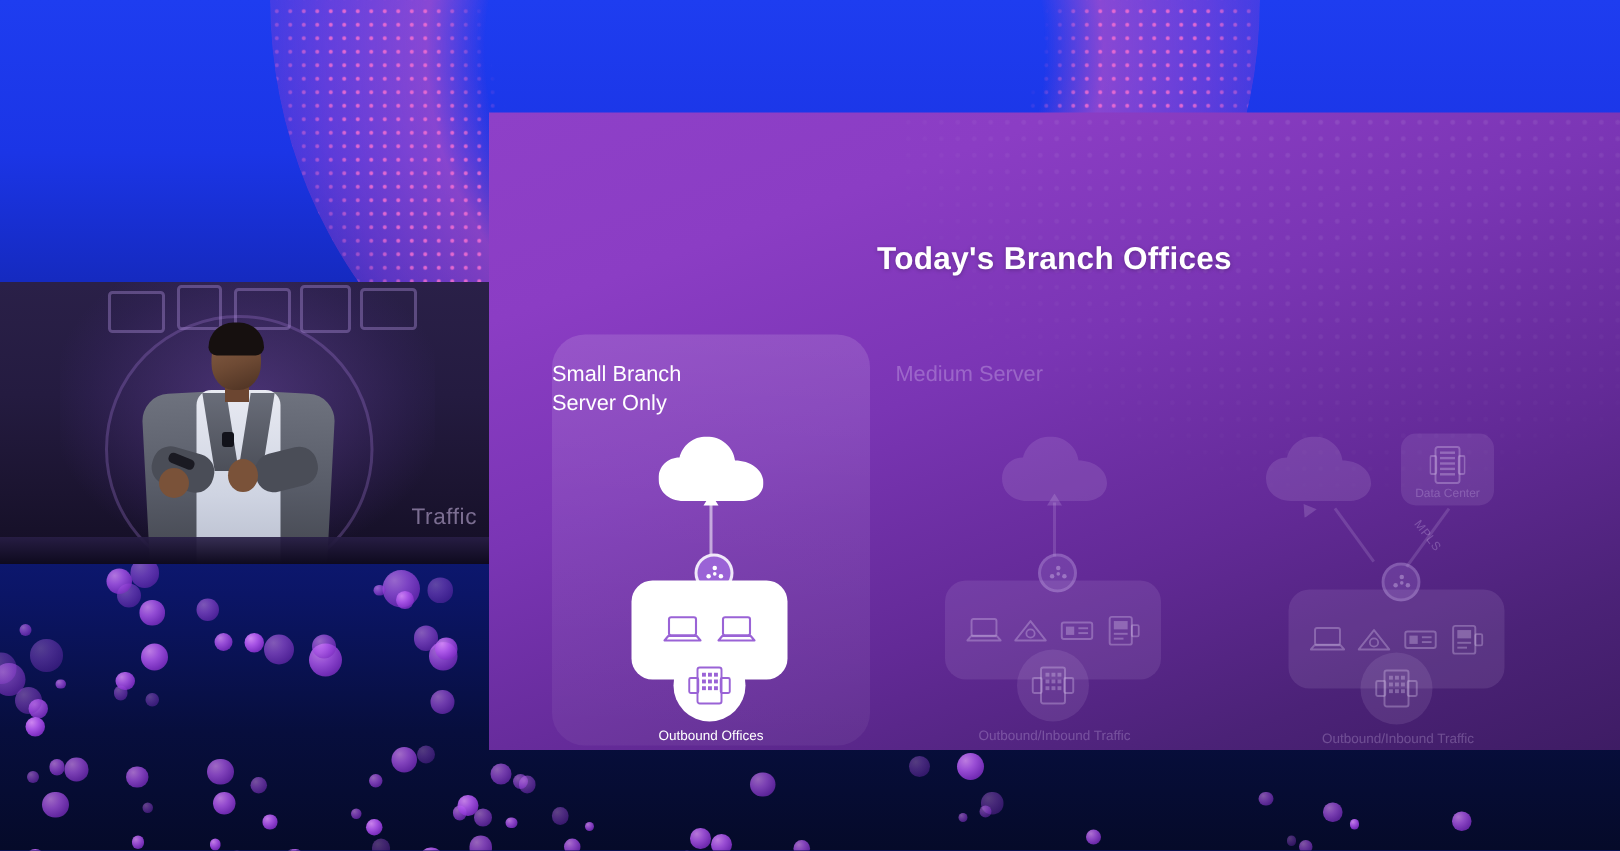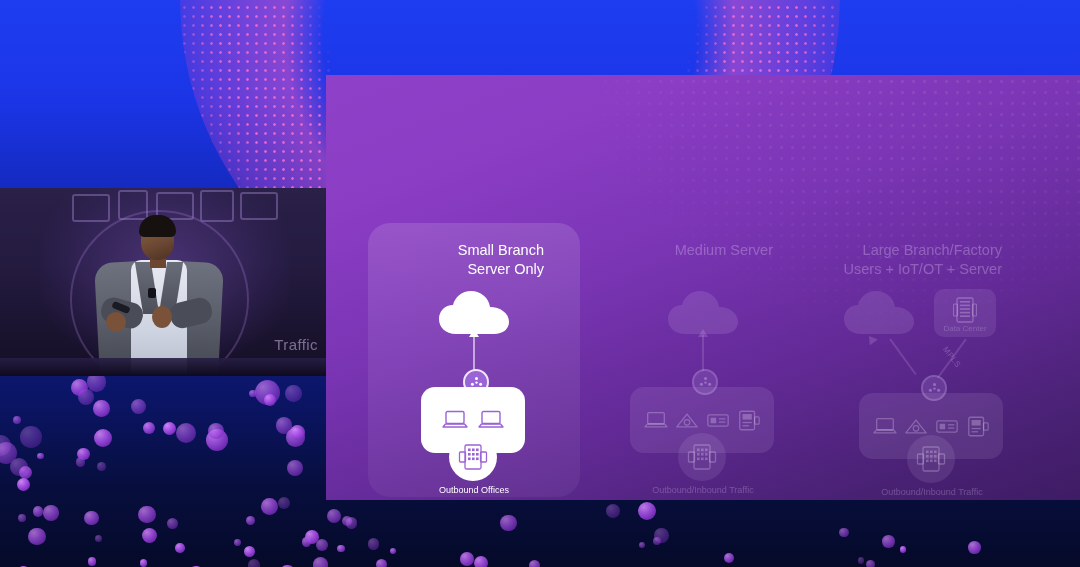--- a/index.html
+++ b/index.html
@@ -104,21 +104,21 @@
   .col.c1{left:42px;}
   .col.c2{left:271px;}
   .col.c3{left:500px;}
 
   .card-hl{
     position:absolute;left:0;top:0;width:212px;height:274px;border-radius:22px;
     background:linear-gradient(180deg,rgba(255,255,255,.13) 0%,rgba(255,255,255,.08) 45%,rgba(255,255,255,.05) 100%);
   }
 
   .col-title{
-    position:absolute;left:0;top:18px;width:176px;text-align:right;
+    position:absolute;left:0;top:18px;width:176px;text-align:left;
     font-size:14.5px;line-height:19px;color:#ffffff;
   }
   .col.dim .col-title{color:rgba(232,214,250,.30);}
 
   .col-sub{display:block;}
 
   
   .dg{position:absolute;left:0;top:60px;width:212px;height:214px;}
 
   .cloud{position:absolute;}
@@ -334,20 +334,21 @@
     <div class="p-armL"></div>
     <div class="p-armR"></div>
     <div class="p-handL"></div>
     <div class="p-clicker"></div>
     <div class="p-handR"></div>
     <div class="v-floor"></div>
   </div>
 
   <div class="slide">
     <div class="slide-dots"></div>
+    <div class="slide-title">Today's Branch Offices</div>
 
     <div class="cols">
 
       <div class="col c1">
         <div class="card-hl"></div>
         <div class="col-title">
           <span>Small Branch</span>
           <span class="col-sub">Server Only</span>
         </div>
 
@@ -468,24 +469,20 @@
                   <rect x="14" y="14.5" width="2.6" height="2.6"></rect>
                   <rect x="18" y="14.5" width="2.6" height="2.6"></rect>
               </g>
             </svg>
           </div>
         </div>
         <div class="traffic-label" style="top:262px;">Outbound/Inbound Traffic</div>
       </div>
 
       <div class="col c3 dim">
-        <div class="col-title">
-          <span>Large Branch/Factory</span>
-          <span class="col-sub">Users + IoT/OT + Server</span>
-        </div>
 
         <div class="dg">
 
           <div class="cloud" style="left:18px;top:8px;">
             <svg width="70" height="44" viewBox="0 0 70 44" aria-hidden="true">
               <path d="M17 43 C6 43 0 36 0 28 C0 20 6 14 14 14 C16 6 23 0 32 0 C42 0 50 7 51 16 C61 16 70 22 70 31 C70 38 64 43 55 43 Z" fill="rgba(232,214,250,.13)"></path>
             </svg>
           </div>
 
           <div class="dc-box" style="left:108px;top:6px;width:62px;height:48px;background:rgba(232,214,250,.11);">

